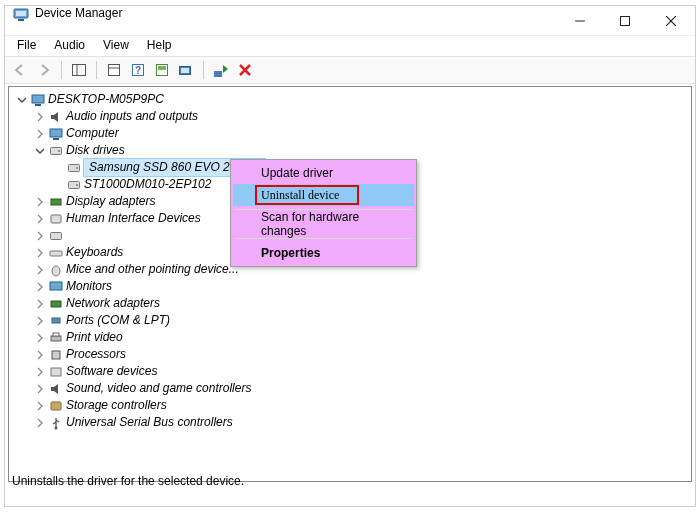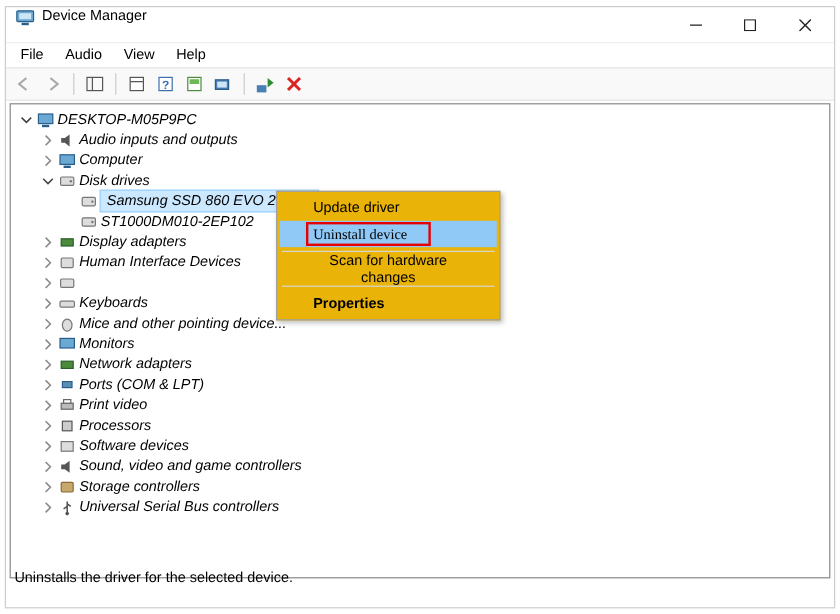--- a/index.html
+++ b/index.html
@@ -102,26 +102,25 @@
     margin-left: -1px;
   }
   .indent0 { padding-left: 4px; }
   .indent1 { padding-left: 22px; }
   .indent2 { padding-left: 40px; }
   .context-menu {
     position: absolute;
     left: 230px;
     top: 159px;
     width: 187px;
-    background: #eab308;
+    background: #f0abfc;
     border: 1px solid #a0a0a0;
     box-shadow: 2px 2px 4px rgba(0,0,0,0.25);
     padding: 2px;
     font-size: 12px;
-    text-align: center;
   }
   .cm-item {
     height: 22px;
     display: flex; align-items: center;
     padding: 0 28px 0 28px;
   }
   .cm-item.hover { background: #90c8f6; font-family: Liberation Serif, serif; }
   .cm-sep {
     height: 1px; background: #d7d7d7;
     margin: 3px 2px;

